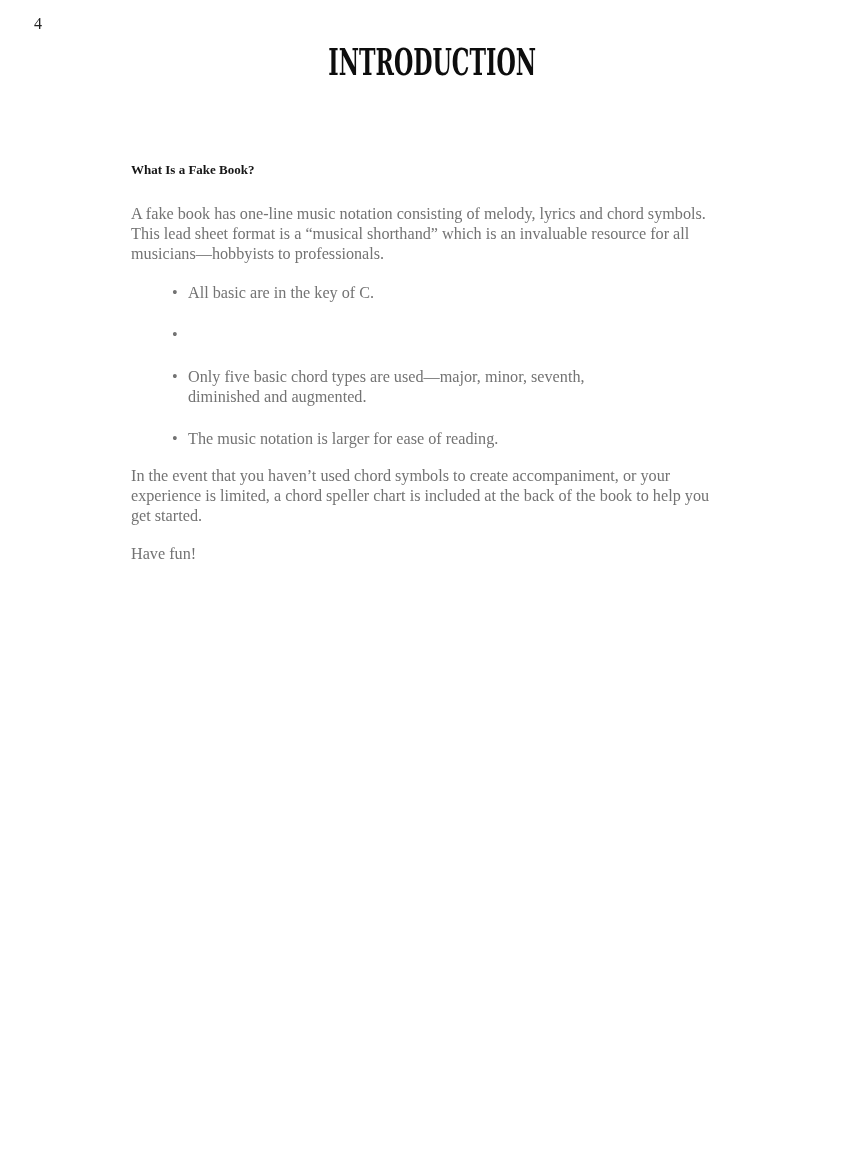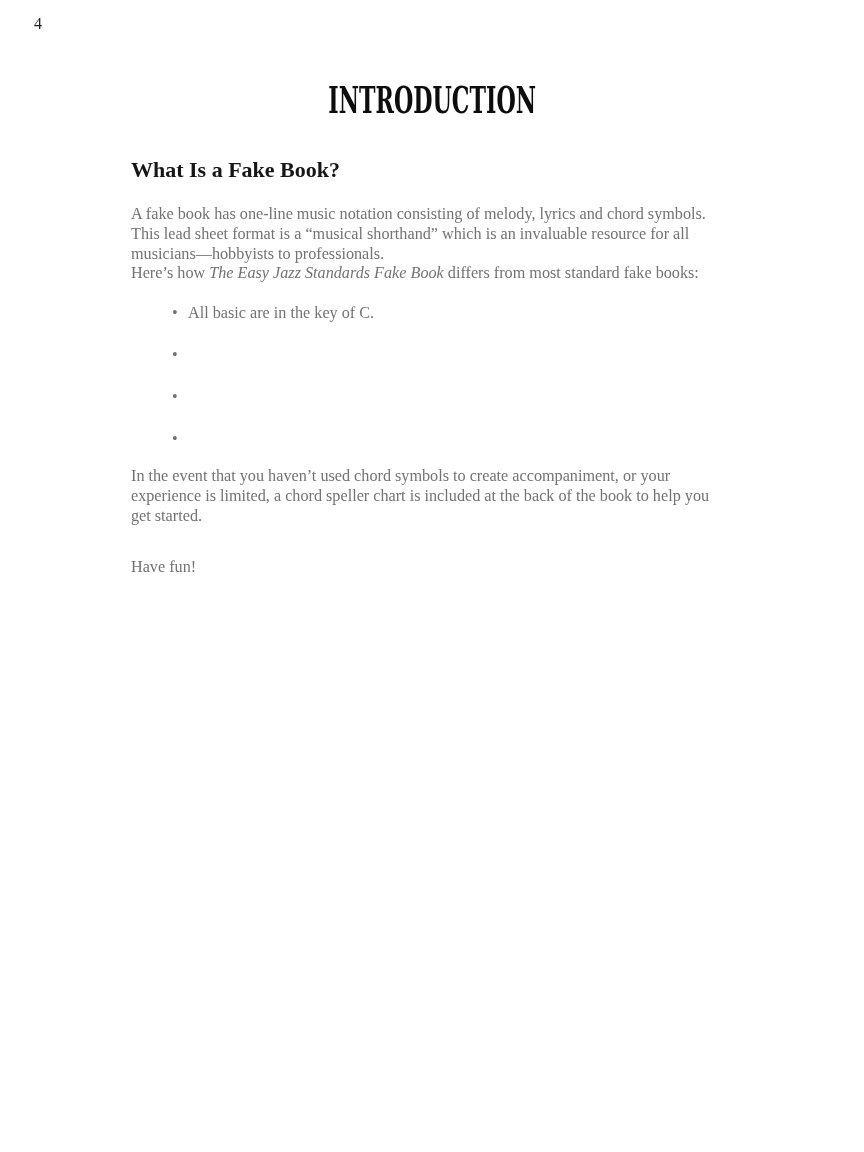--- a/index.html
+++ b/index.html
@@ -24,42 +24,41 @@
     font-size: 16px;
     line-height: 1.2;
     color: #222222;
   }
   .title-row {
     position: absolute;
     left: 0;
     right: 0;
     top: 40px;
     text-align: center;
-    margin-top: 38px;
   }
   .title-text {
     display: inline-block;
     font-family: "DejaVu Serif", serif;
     font-size: 37px;
     font-weight: bold;
     letter-spacing: 0px;
     color: #0d0d0d;
     transform: scaleX(0.60);
     transform-origin: center;
     white-space: nowrap;
   }
   .content {
     position: absolute;
     left: 131px;
     top: 158px;
     width: 601px;
   }
   .section-heading {
     margin: 0;
-    font-size: 22px;
+    font-size: 13px;
     line-height: 24px;
     font-weight: bold;
     color: #161616;
   }
   .body-text {
     font-size: 16.2px;
     line-height: 19.8px;
     color: #737373;
   }
   .intro-para {
@@ -87,62 +86,61 @@
     font-size: 16.2px;
     line-height: 19.8px;
   }
   .bullet-text {
     max-width: 430px;
   }
   .closing-para {
     margin: 18px 0 8px 0;
   }
   .signoff {
-    margin: 31px 0 0 0;
+    margin: 18px 0 0 0;
   }
 </style>
 </head>
 <body>
 
 <div class="page">
 
   <div class="page-number">4</div>
 
   <div class="title-row">
     <span class="title-text">INTRODUCTION</span>
   </div>
 
   <div class="content">
 
     <h2 class="section-heading">What Is a Fake Book?</h2>
 
     <div class="body-text intro-para">
       <div>A fake book has one-line music notation consisting of melody, lyrics and chord symbols. This lead sheet format is a “musical shorthand” which is an invaluable resource for all musicians—hobbyists to professionals.</div>
-      <div>
-        <span>Here’s how </span><span class="book-title-italic">The Easy Jazz Standards Fake Book</span><span> differs from most standard fake books:</span>
-      </div>
     </div>
 
     <ul class="bullet-list body-text">
 
         <li>
           <span class="bullet-glyph">•</span>
           <span class="bullet-text">All basic are in the key of C.</span>
         </li>
 
         <li>
           <span class="bullet-glyph">•</span>
         </li>
 
         <li>
           <span class="bullet-glyph">•</span>
+          <span class="bullet-text">Only five basic chord types are used—major, minor, seventh, diminished and augmented.</span>
         </li>
 
         <li>
           <span class="bullet-glyph">•</span>
+          <span class="bullet-text">The music notation is larger for ease of reading.</span>
         </li>
       </ul>
 
     <div class="body-text closing-para">In the event that you haven’t used chord symbols to create accompaniment, or your experience is limited, a chord speller chart is included at the back of the book to help you get started.</div>
 
     <div class="body-text signoff">Have fun!</div>
 
   </div>
 
 </div>

